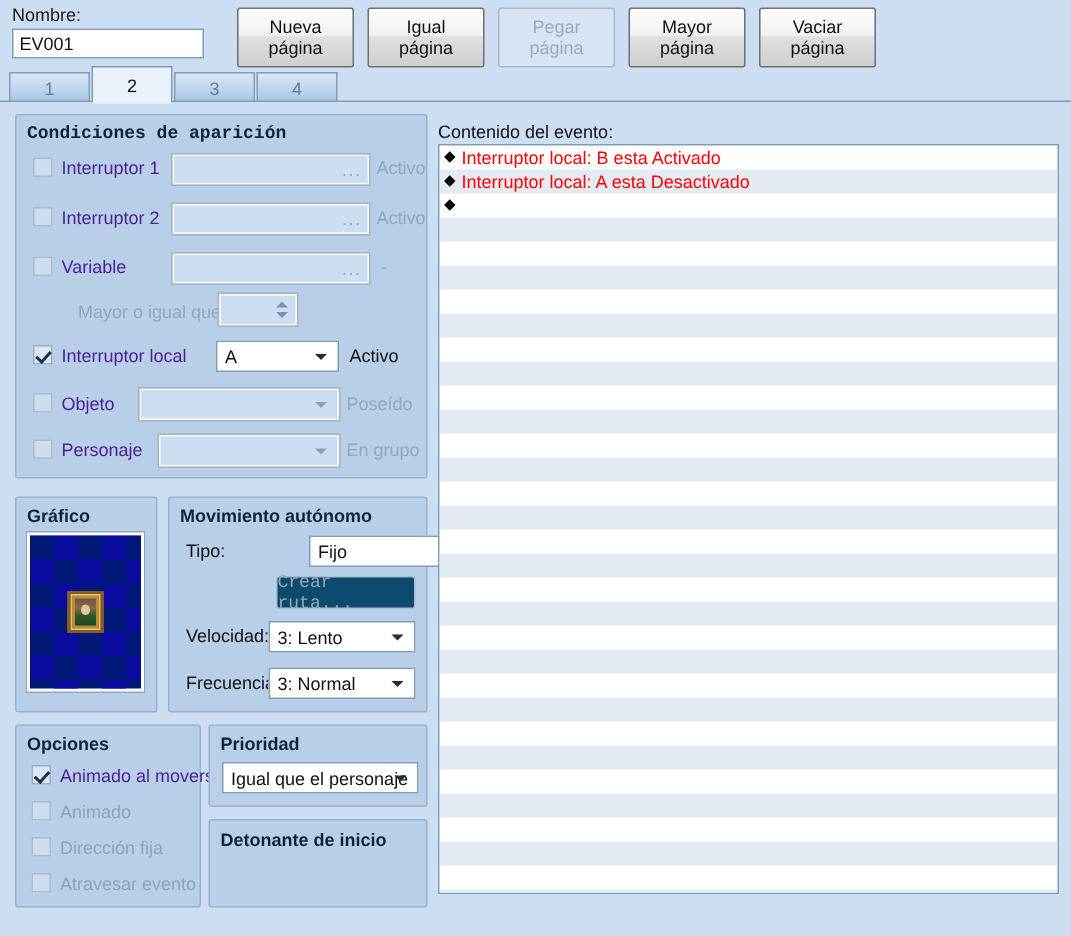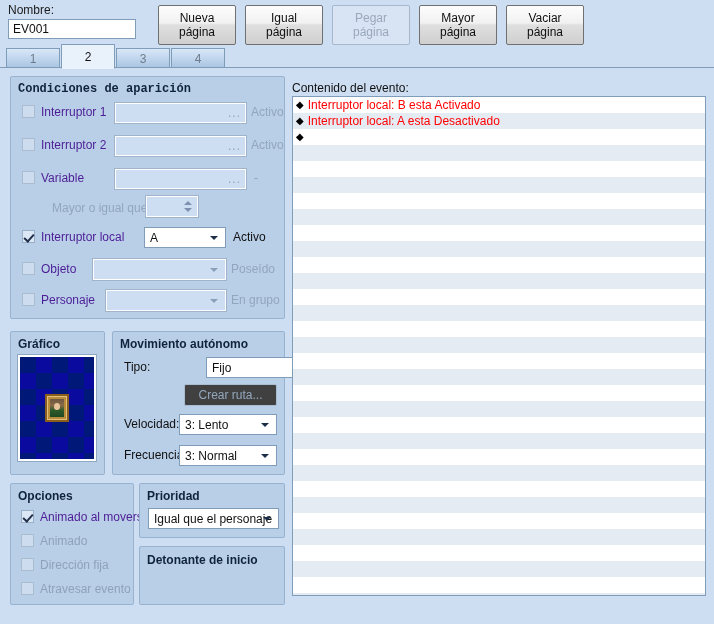--- a/index.html
+++ b/index.html
@@ -126,24 +126,25 @@
   }
   .spin .up, .spin .dn {
     position:absolute; right:5px; width:0;height:0;
     border-left:4px solid transparent; border-right:4px solid transparent;
   }
   .spin .up { top:4px; border-bottom:4px solid #7f8fb0; }
   .spin .dn { bottom:4px; border-top:4px solid #7f8fb0; }
 
   .btn-dis {
     position:absolute;
-    background:#404040; border:1px solid #a9bcd0; border-radius:2px;
+    background:#0c4a6e; border:1px solid #a9bcd0; border-radius:2px;
     color:#93a7bd; font-size:12px;
     display:flex; align-items:center; justify-content:center;
     cursor:default;
+    font-family:Liberation Mono, monospace;
   }
 
   
   #gfx-frame {
     position:absolute; background:#ffffff; border:1px solid #8fa8c2;
     padding:2px;
   }
   #gfx-canvas {
     width:100%; height:100%;
     background-color:#001878;

